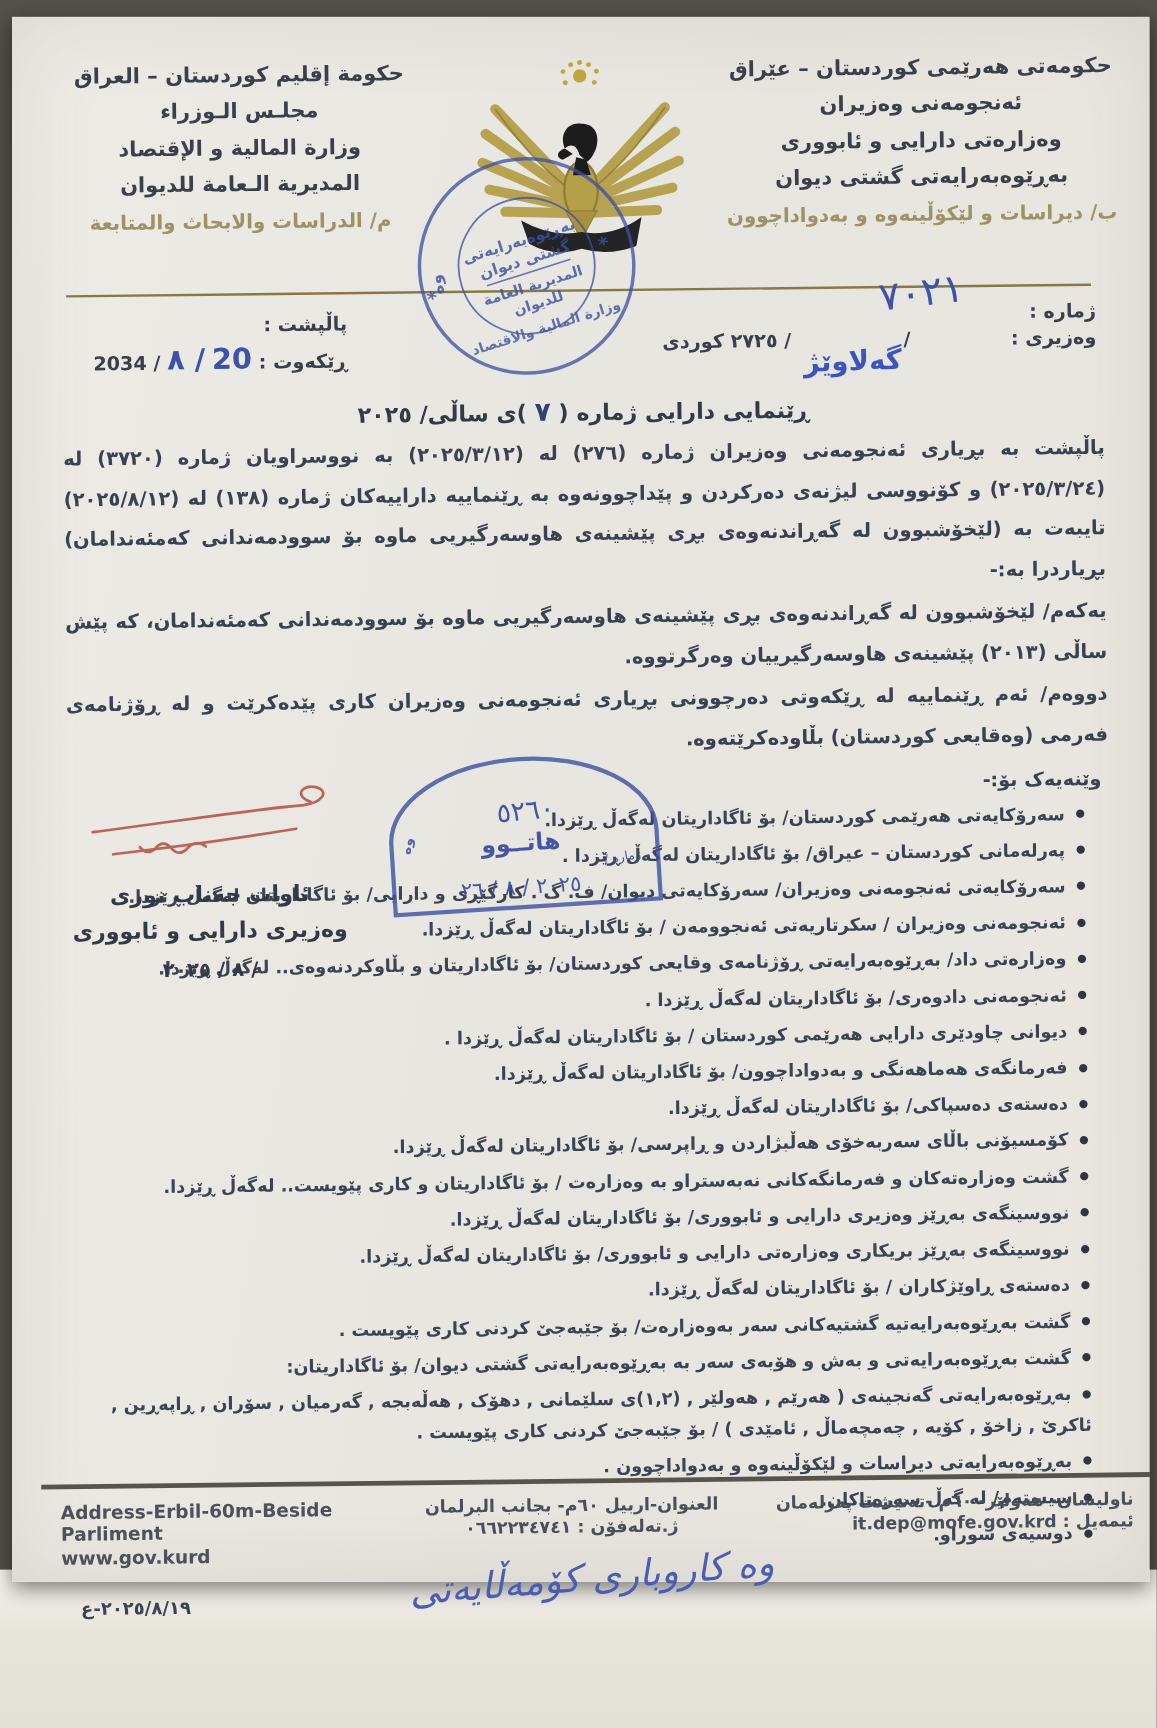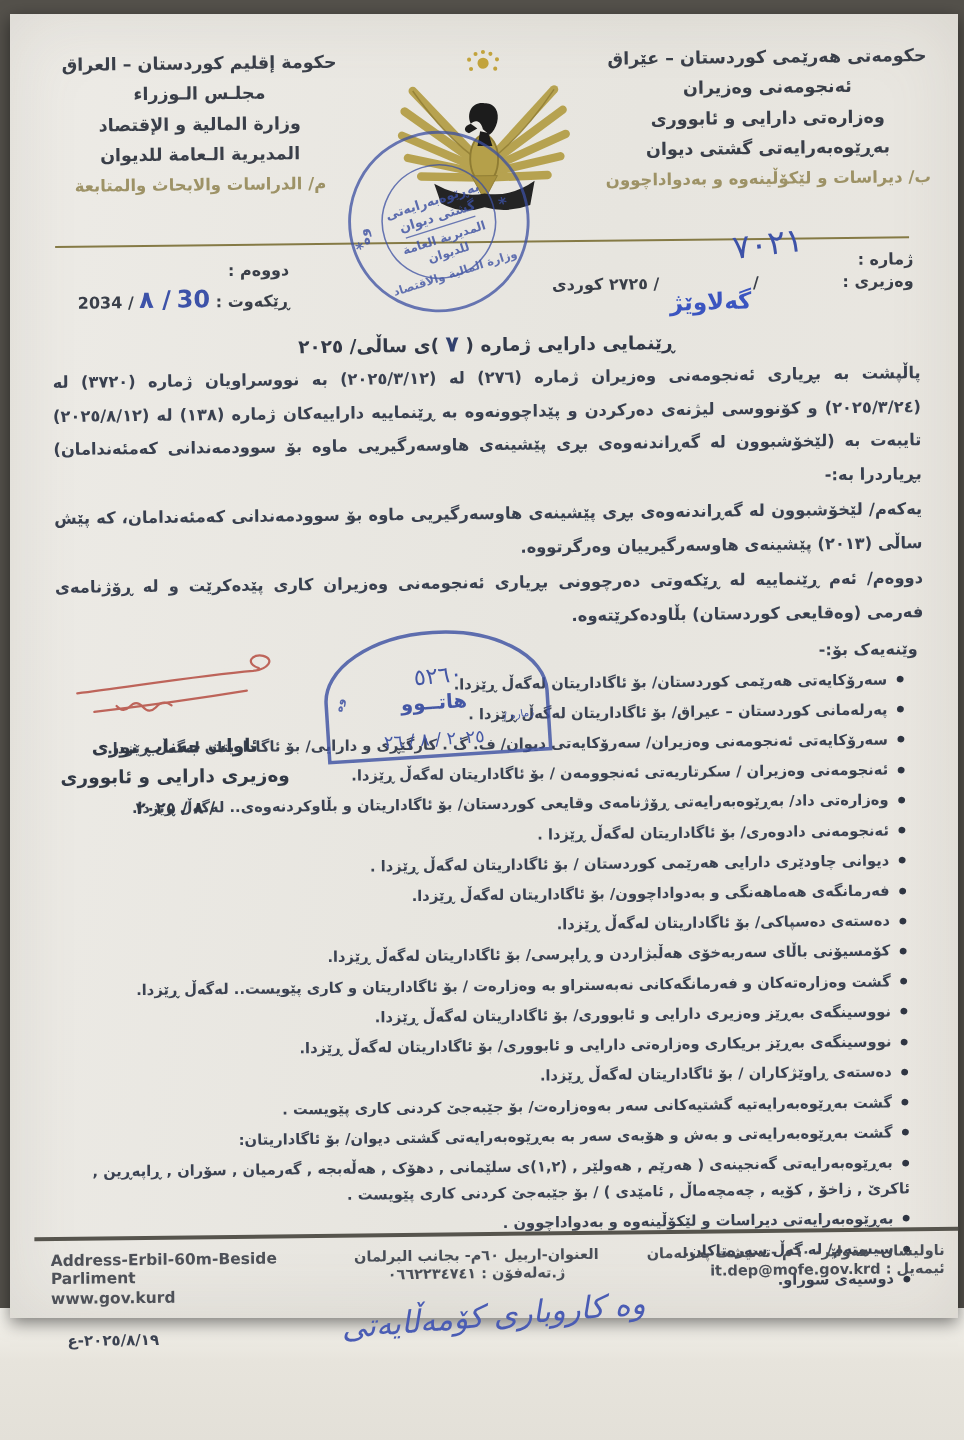--- a/index.html
+++ b/index.html
@@ -168,25 +168,25 @@
         <div class="hand hand-number">٧٠٢١</div>
         <div class="ref-line">
           <span>وەزیری :</span>
           <span class="gap1">/</span>
           <span class="gap2">/ ٢٧٢٥ کوردی</span>
         </div>
         <div class="month-stamp">گەلاوێژ</div>
 
         <div class="ref-left">
           <div class="ref-line">
-            <span>دووەم :</span>
+            <span>پاڵپشت :</span>
           </div>
           <div class="ref-line">
             <span>ڕێکەوت :</span>
-            <span class="hand hand-day">30</span>
+            <span class="hand hand-day">20</span>
             <span class="hand hand-day">/ ٨</span>
             <span>/ 2034</span>
           </div>
         </div>
       </div>
 
       <div class="title">
         <span>ڕێنمایی دارایی  ژمارە (</span>
         <span class="hand-dark">٧</span>
         <span>)ی ساڵی/ ٢٠٢٥</span>

